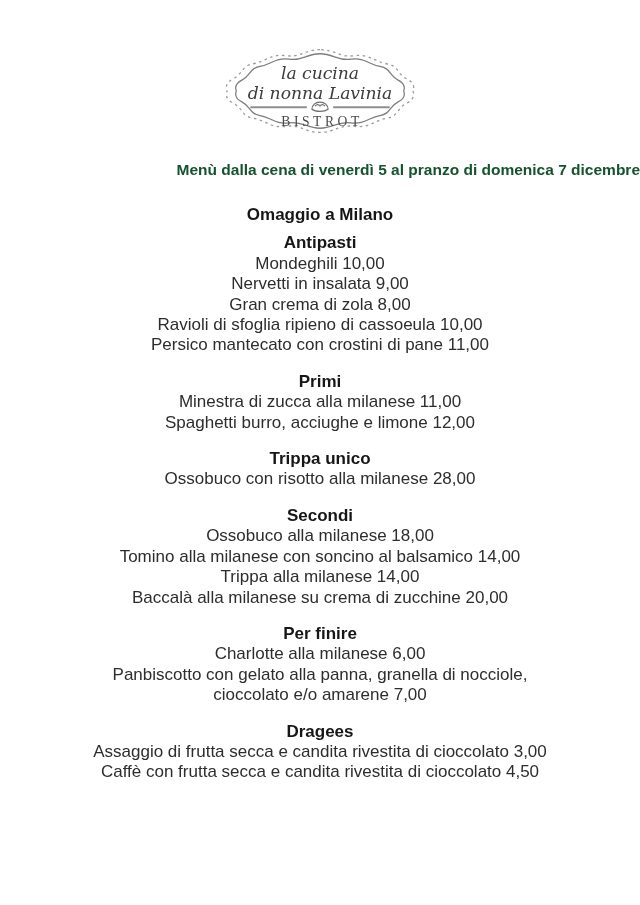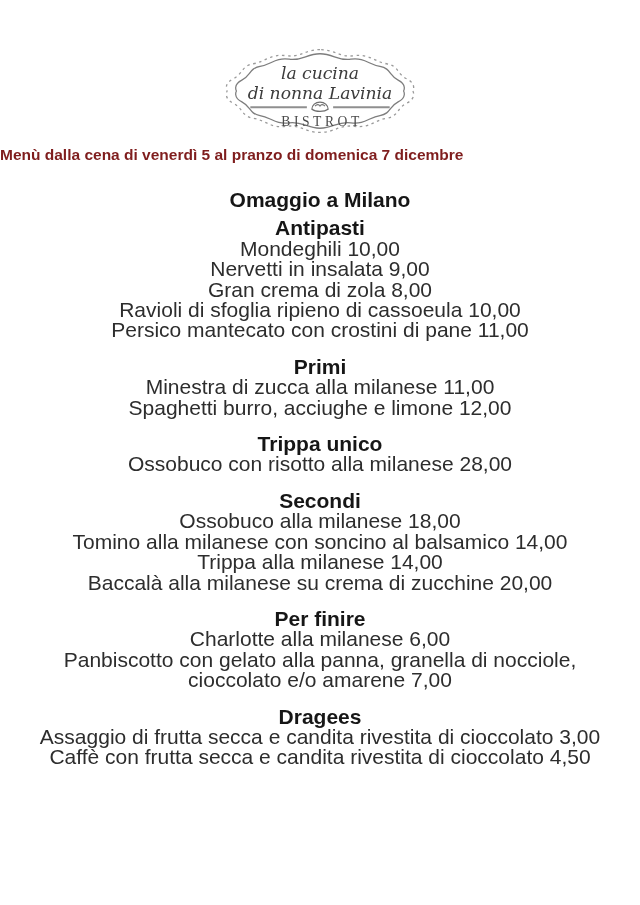--- a/index.html
+++ b/index.html
@@ -14,30 +14,31 @@
     background: #ffffff;
     font-family: "Liberation Sans", sans-serif;
     color: #2d2d2d;
     overflow: hidden;
   }
   .logo-wrap {
     width: 212px;
     margin: 42px auto 0 auto;
   }
   .menu-title {
-    text-align: left;
+    margin-top: 15px;
+    text-align: right;
     font-size: 15.5px;
     font-weight: bold;
-    color: #7f1d1d;
+    color: #14532d;
     line-height: 21px;
   }
   .menu-body {
     margin-top: 25px;
     text-align: center;
-    font-size: 21px;
+    font-size: 17px;
     line-height: 20.4px;
     color: #2d2d2d;
   }
   .menu-subtitle, .section-heading {
     font-weight: bold;
     color: #161616;
   }
   .section { margin-top: 16px; }
   .section.first { margin-top: 8px; }
   .menu-item { white-space: pre-line; }

